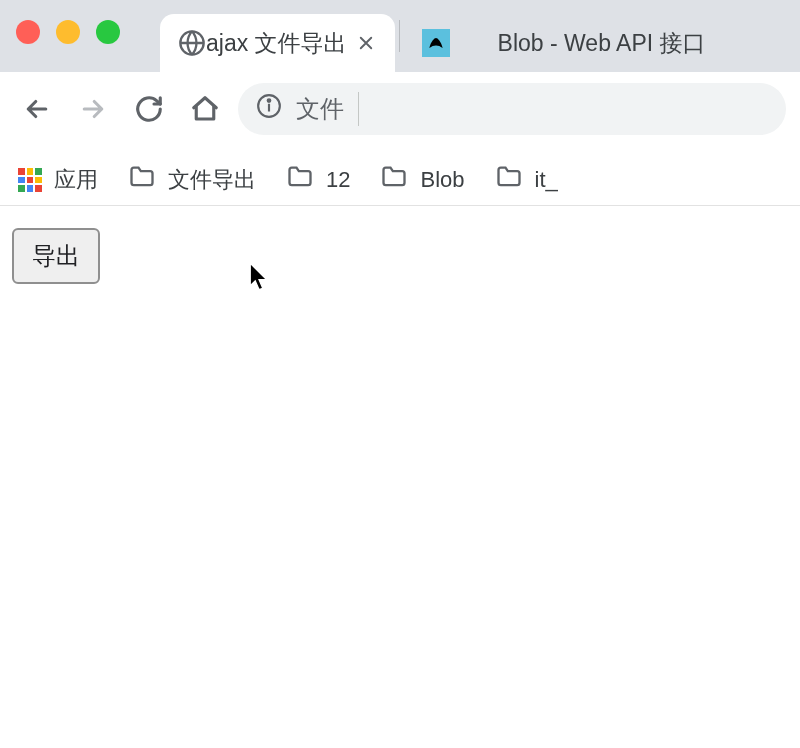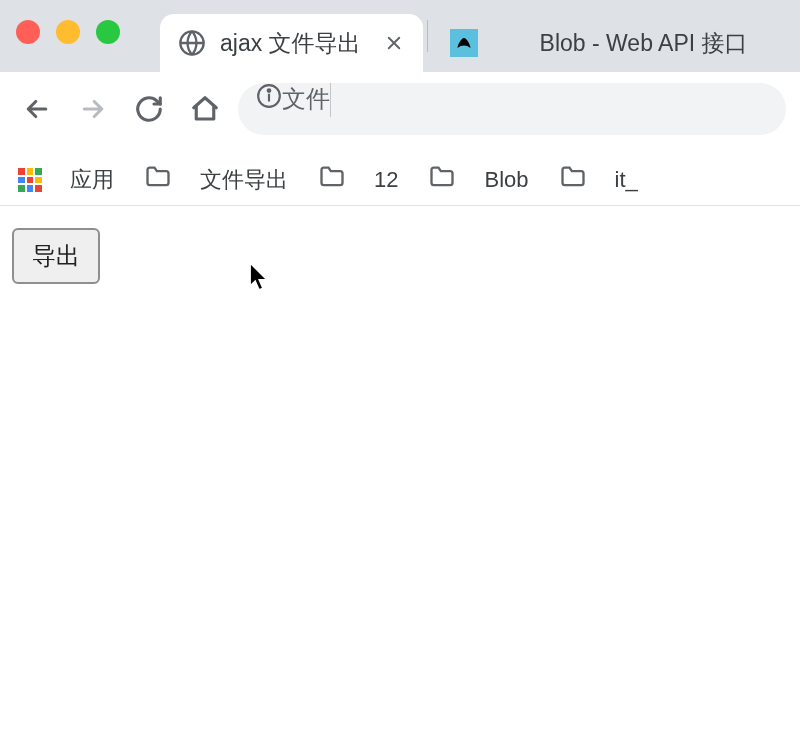--- a/index.html
+++ b/index.html
@@ -7,47 +7,47 @@
 
     
     .tab-strip { height:72px; background:#dee1e6; display:flex; align-items:flex-end; position:relative; }
     .traffic { position:absolute; left:16px; top:20px; display:flex; gap:16px; }
     .tl { width:24px; height:24px; border-radius:50%; }
     .tl.red { background:#ff5f57; }
     .tl.yellow { background:#febc2e; }
     .tl.green { background:#28c840; }
 
     .tabs { display:flex; align-items:flex-end; margin-left:160px; height:100%; }
-    .tab { height:58px; display:flex; align-items:center; padding:0 18px; font-size:23px; color:#3c4043; gap:14px; border-radius:14px 14px 0 0; min-width:0; }
+    .tab { height:58px; display:flex; align-items:center; padding:0 18px; font-size:23px; color:#3c4043; border-radius:14px 14px 0 0; min-width:0; }
     .tab.active { background:#fff; }
     .tab-title { white-space:nowrap; overflow:hidden; text-overflow:ellipsis; }
     .tab.active .tab-title { max-width:180px; }
     .tab.bg .tab-title { max-width:210px;margin-left:48px; }
     .favicon { width:28px; height:28px; flex:none; display:flex; align-items:center; justify-content:center; }
     .globe-icon svg { width:28px; height:28px; }
     .sq-icon { width:28px; height:28px; background:#5bc0de; display:flex; align-items:center; justify-content:center; }
     .sq-icon svg { width:20px; height:20px; }
     .tab-close { width:22px; height:22px; display:flex; align-items:center; justify-content:center; color:#5f6368; margin-left:8px; }
     .tab-close svg { width:18px; height:18px; }
     .tab-sep { width:1px; height:32px; background:#b8bbbf; align-self:center; margin:0 4px; }
 
     
     .toolbar { height:74px; background:#fff; display:flex; align-items:center; padding:0 14px; gap:10px; border-bottom:1px solid #fff; }
     .nav-btn { width:46px; height:46px; display:flex; align-items:center; justify-content:center; color:#5f6368; border-radius:50%; }
     .nav-btn.disabled { color:#b8bbbf; }
     .nav-btn svg { width:30px; height:30px; }
-    .omnibox { flex:1; height:52px; background:#f1f3f4; border-radius:26px; display:flex; padding:0 18px; font-size:24px; color:#3c4043; overflow:hidden; }
+    .omnibox { flex:1; height:52px; background:#f1f3f4; border-radius:26px; display:flex; align-items:center; padding:0 18px; gap:14px; font-size:24px; color:#3c4043; overflow:hidden; }
     .omnibox .info-icon svg { width:26px; height:26px; }
     .omni-kind { color:#5f6368; }
     .omni-div { width:1px; height:34px; background:#c4c7c5; }
     .omni-path { white-space:nowrap; overflow:hidden; }
 
     
     .bookmarks { height:60px; background:#fff; border-bottom:1px solid #e2e2e2; display:flex; align-items:center; padding:0 18px; gap:30px; font-size:22px; color:#3c4043; overflow:hidden; }
-    .bm { display:flex; align-items:center; gap:28px; white-space:nowrap;margin-top:9px; }
+    .bm { display:flex; align-items:center; gap:12px; white-space:nowrap;margin-top:9px; }
     .apps-icon { width:24px; height:24px; display:grid; grid-template-columns:repeat(3,1fr); grid-template-rows:repeat(3,1fr); gap:2px; }
     .apps-icon span:nth-child(1){background:#ea4335;} .apps-icon span:nth-child(2){background:#fbbc04;}
     .apps-icon span:nth-child(3){background:#34a853;} .apps-icon span:nth-child(4){background:#4285f4;}
     .apps-icon span:nth-child(5){background:#ea4335;} .apps-icon span:nth-child(6){background:#fbbc04;}
     .apps-icon span:nth-child(7){background:#34a853;} .apps-icon span:nth-child(8){background:#4285f4;}
     .apps-icon span:nth-child(9){background:#ea4335;}
     .folder-icon svg { width:28px; height:28px; }
 
     
     .page { padding:22px 12px; position:relative; height:calc(748px - 72px - 74px - 60px); }

